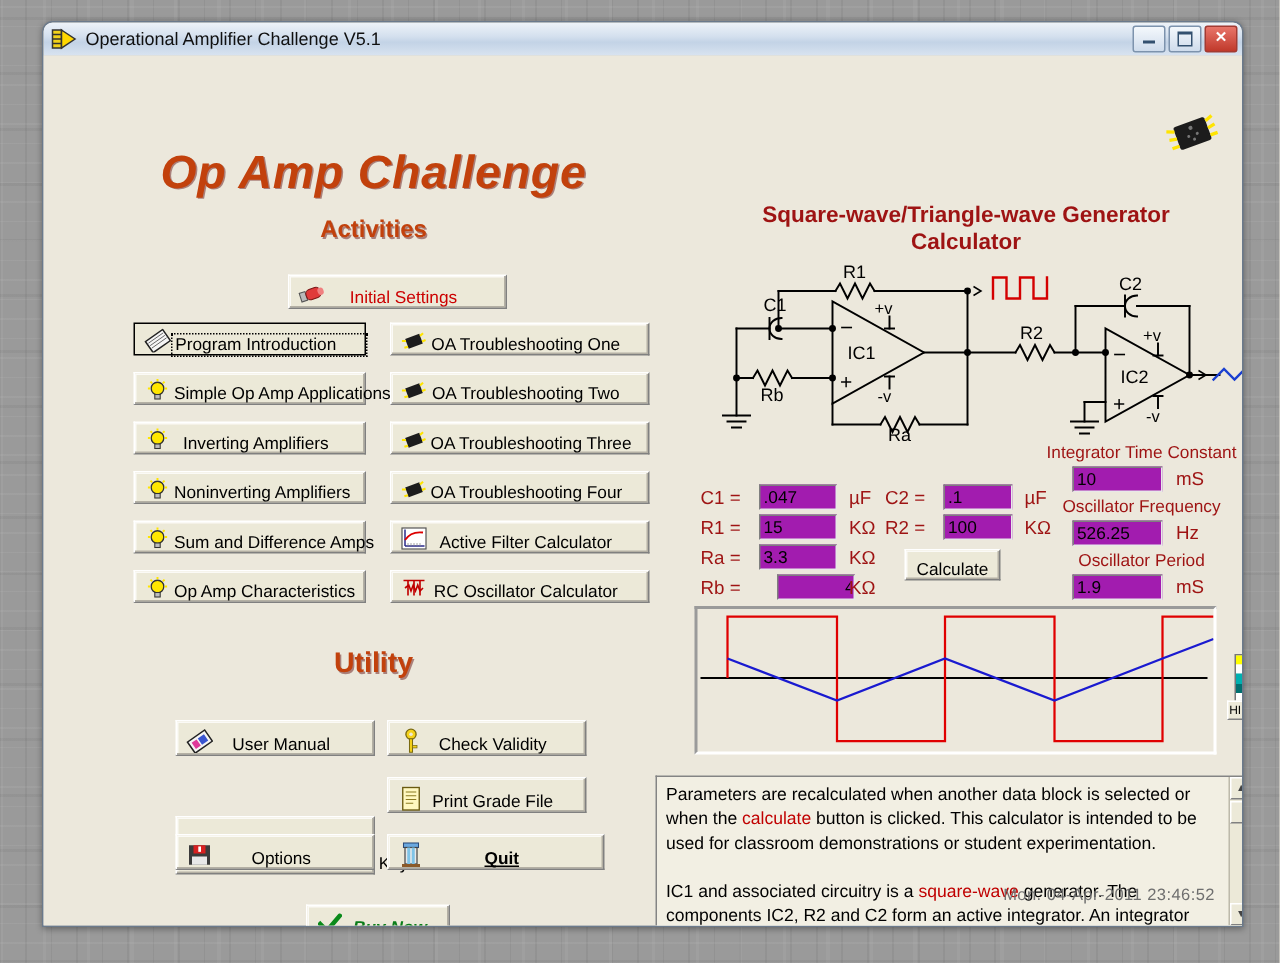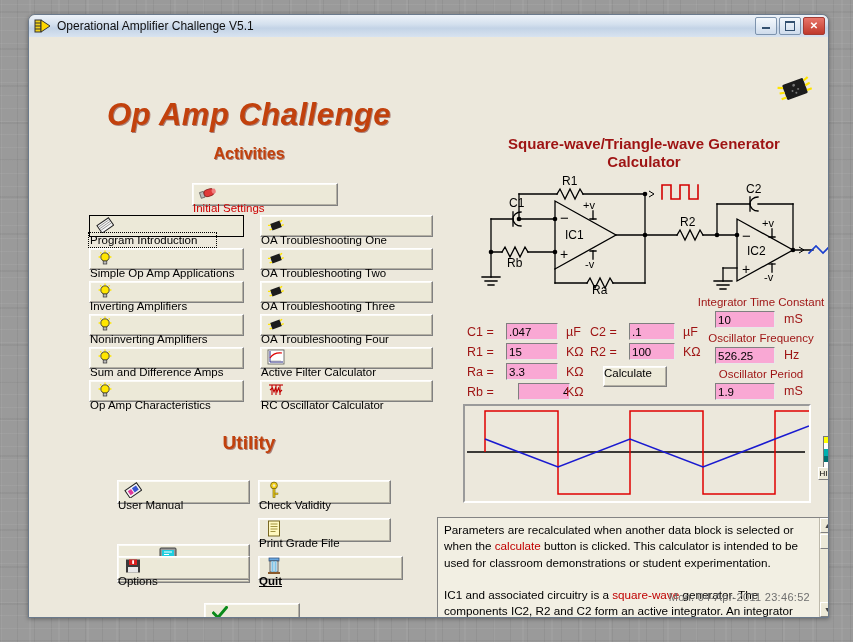--- a/index.html
+++ b/index.html
@@ -95,25 +95,24 @@
   
   .btn {
     position: absolute;
     box-sizing: border-box;
     background: #ece9d8;
     border: 1px solid;
     border-color: #ffffff #808080 #808080 #ffffff;
     box-shadow: inset -1px -1px 0 #b4b0a4, inset 1px 1px 0 #fbfaf6;
     font-size: 11.5px;
     color: #000;
-    display: flex; align-items: flex-start;
+    display: flex; align-items: flex-end;
     padding: 0;
     cursor: default;
     user-select: none;
-    flex-direction: column;
   }
   .btn .ico { width: 22px; height: 18px; margin-left: 4px; flex: 0 0 auto;
               display:flex; align-items:center; justify-content:center;}
   .btn .lbl { flex: 1 1 auto; text-align: center; padding-right: 18px; white-space: nowrap;}
   .btn.focus {
     border-color: #000 #000 #000 #000;
     box-shadow: inset 0 0 0 1px #ece9d8;
   }
   .btn.focus .lbl {
     outline: 1px dotted #000; outline-offset: 1px;
@@ -129,21 +128,21 @@
   .fld-label {
     position: absolute; color: #9e1313; font-size: 12.5px;
     white-space: nowrap;
   }
   .fld-unit {
     position: absolute; color: #9e1313; font-size: 12.5px; white-space: nowrap;
   }
   .txtin {
     position: absolute;
     box-sizing: border-box;
-    background: #f9a8d4;
+    background: #a21caf;
     border: 1px solid;
     border-color: #7f7f7f #e8e8e8 #e8e8e8 #7f7f7f;
     font-family: "Liberation Sans", sans-serif;
     font-size: 11.5px;
     color: #000;
     padding: 0 2px;
     height: 17px;
     outline: none;
   }
   .ctr-label { text-align: center; }

